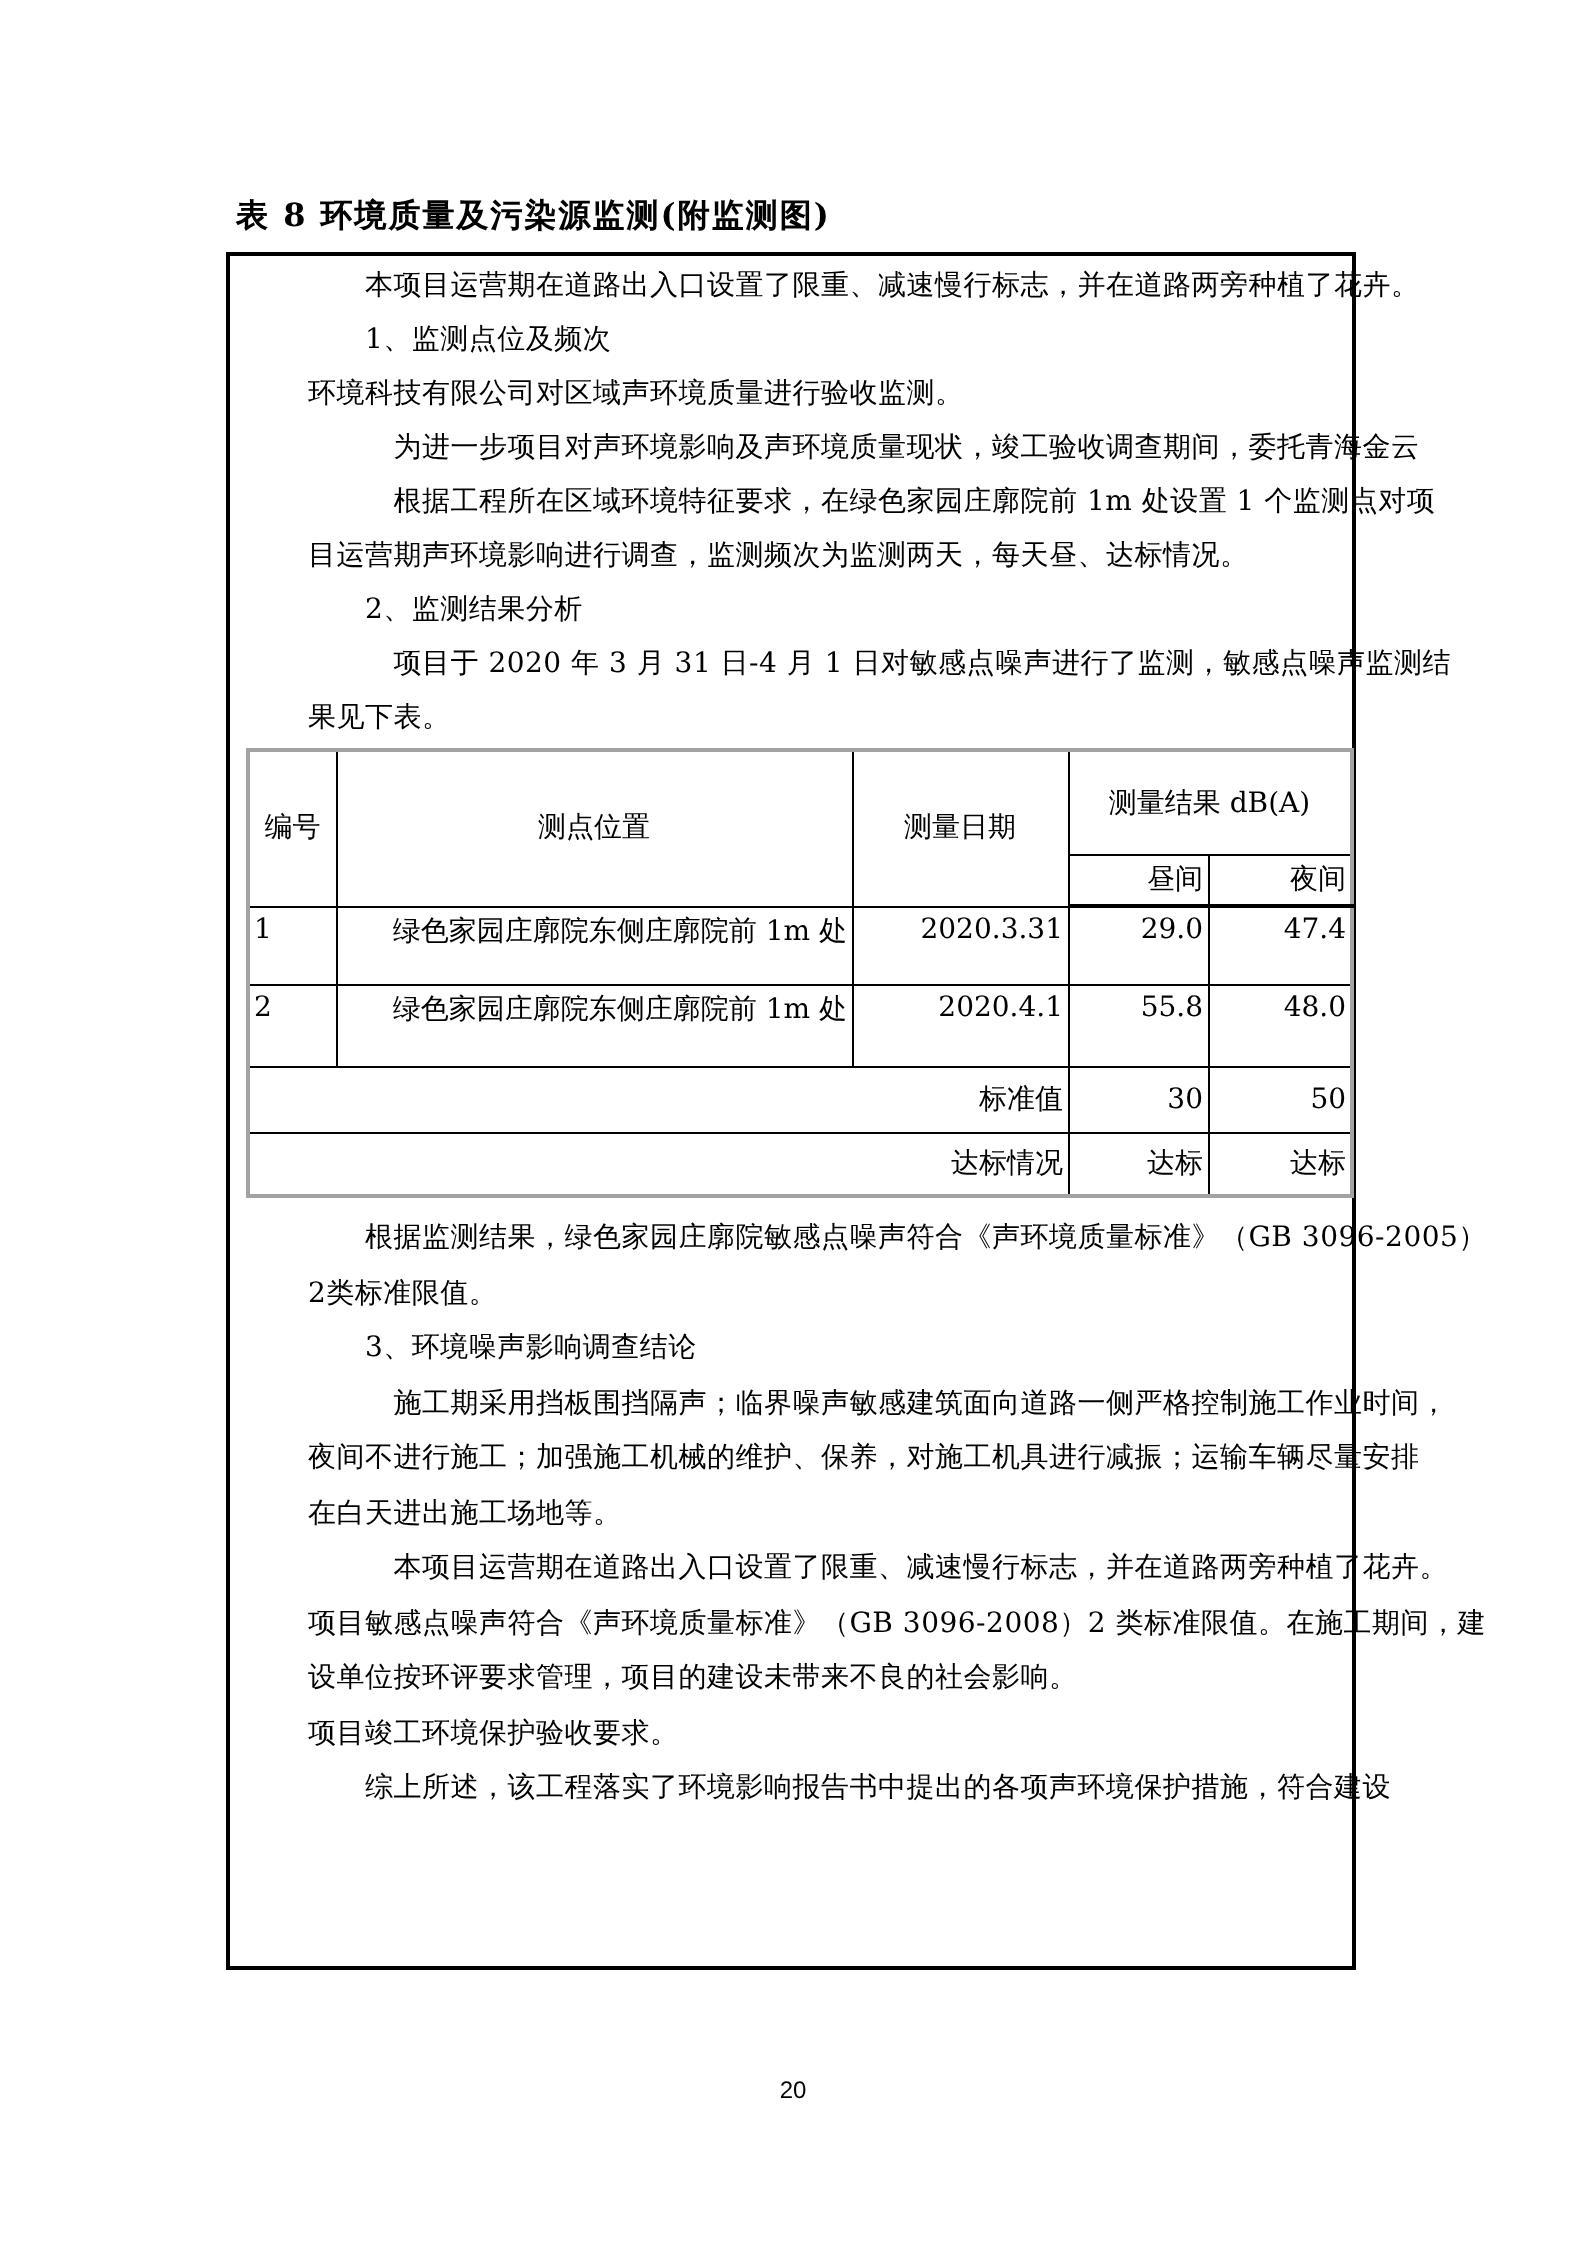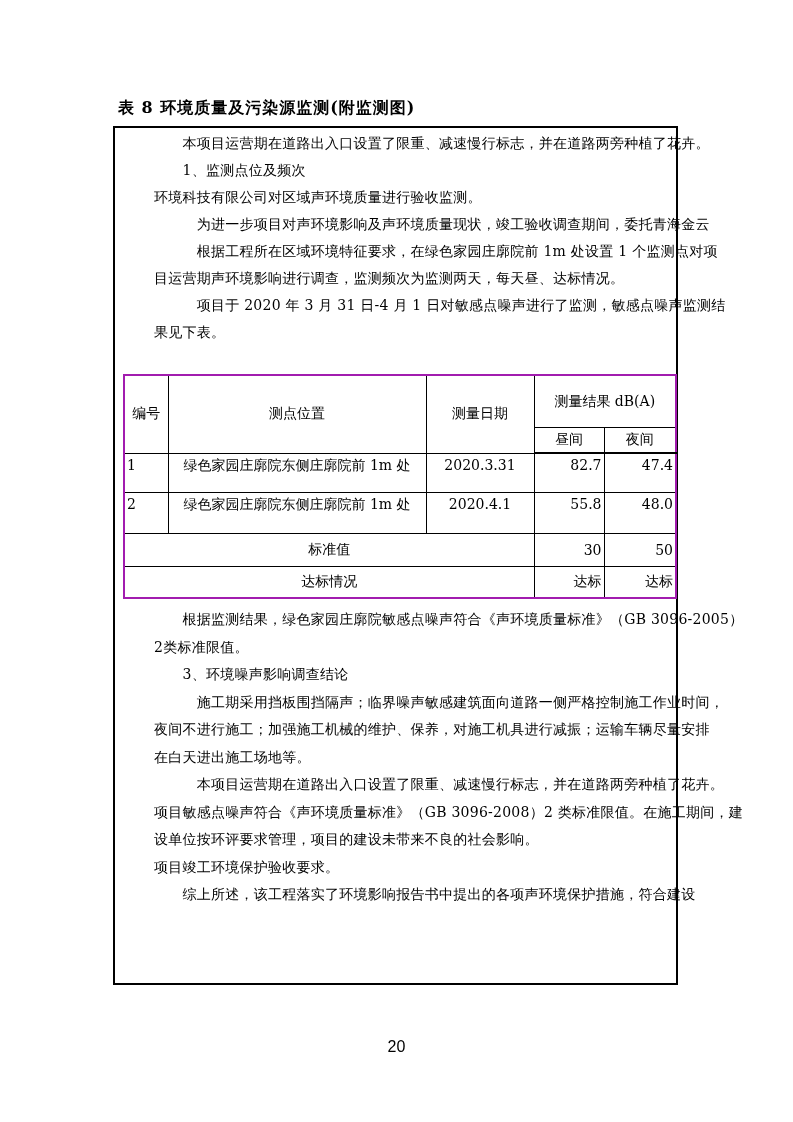--- a/index.html
+++ b/index.html
@@ -24,49 +24,50 @@
     white-space:nowrap;overflow:visible;margin-left:36px;
   }
   .lines.bottom .line{height:27.5px;line-height:27.5px;}
   table.noise-table{
     position:absolute;left:8px;top:246px;border-collapse:collapse;
     table-layout:fixed;width:552px;font-size:14px;
   }
   table.noise-table td{
     border:1px solid #000;padding:0 2px;overflow:hidden;white-space:nowrap;
   }
-  table.noise-table{border:2px solid #a21caf;}
+  table.noise-table{border:2px solid #a3a3a3;}
   tr.r-head td{height:51px;text-align:center;vertical-align:middle;}
-  tr.r-sub td{height:24px;border-bottom-width:2px;text-align:center;}
+  tr.r-sub td{height:24px;border-bottom-width:2px;}
   tr.r-data1 td{height:35px;vertical-align:top;padding-top:3px;}
   tr.r-data2 td{height:37px;vertical-align:top;padding-top:3px;}
   tr.r-std td{height:32px;vertical-align:middle;}
   tr.r-att td{height:30px;vertical-align:middle;}
   td.a-left{text-align:left;padding-left:5px;}
-  td.a-center{text-align:center;}
+  td.a-center{text-align:right;}
   td.a-right{text-align:right;padding-right:11px;}
   .footer{
     position:absolute;left:0;right:0;top:1038px;text-align:center;
-    font-size:16px;font-family:"Liberation Sans","DejaVu Sans",sans-serif;
+    font-size:12px;font-family:"Liberation Sans","DejaVu Sans",sans-serif;
   }
 </style>
 </head>
 <body>
 
 <div class="doc-title">表 8  环境质量及污染源监测(附监测图)</div>
 
 <div class="doc-box">
 
   <div class="lines top">
     <div class="line">　　本项目运营期在道路出入口设置了限重、减速慢行标志，并在道路两旁种植了花卉。</div>
     <div class="line">　　1、监测点位及频次</div>
     <div class="line">环境科技有限公司对区域声环境质量进行验收监测。</div>
     <div class="line">　　　为进一步项目对声环境影响及声环境质量现状，竣工验收调查期间，委托青海金云</div>
     <div class="line">　　　根据工程所在区域环境特征要求，在绿色家园庄廓院前 1m 处设置 1 个监测点对项</div>
     <div class="line">目运营期声环境影响进行调查，监测频次为监测两天，每天昼、达标情况。</div>
+    <div class="line">　　2、监测结果分析</div>
     <div class="line">　　　项目于 2020 年 3 月 31 日-4 月 1 日对敏感点噪声进行了监测，敏感点噪声监测结</div>
     <div class="line">果见下表。</div>
   </div>
 
   <table class="noise-table">
     <colgroup>
       <col style="width:44px">
       <col style="width:258px">
       <col style="width:108px">
       <col style="width:70px">
@@ -80,21 +81,21 @@
         <td colspan="2" class="a-center">测量结果 dB(A)</td>
       </tr>
       <tr class="r-sub">
         <td class="a-right">昼间</td>
         <td class="a-right">夜间</td>
       </tr>
       <tr class="r-data1">
         <td class="a-left">1</td>
         <td class="a-center">绿色家园庄廓院东侧庄廓院前 1m 处</td>
         <td class="a-center">2020.3.31</td>
-        <td class="a-right">82.7</td>
+        <td class="a-right">29.0</td>
         <td class="a-right">47.4</td>
       </tr>
       <tr class="r-data2">
         <td class="a-left">2</td>
         <td class="a-center">绿色家园庄廓院东侧庄廓院前 1m 处</td>
         <td class="a-center">2020.4.1</td>
         <td class="a-right">55.8</td>
         <td class="a-right">48.0</td>
       </tr>
       <tr class="r-std">

